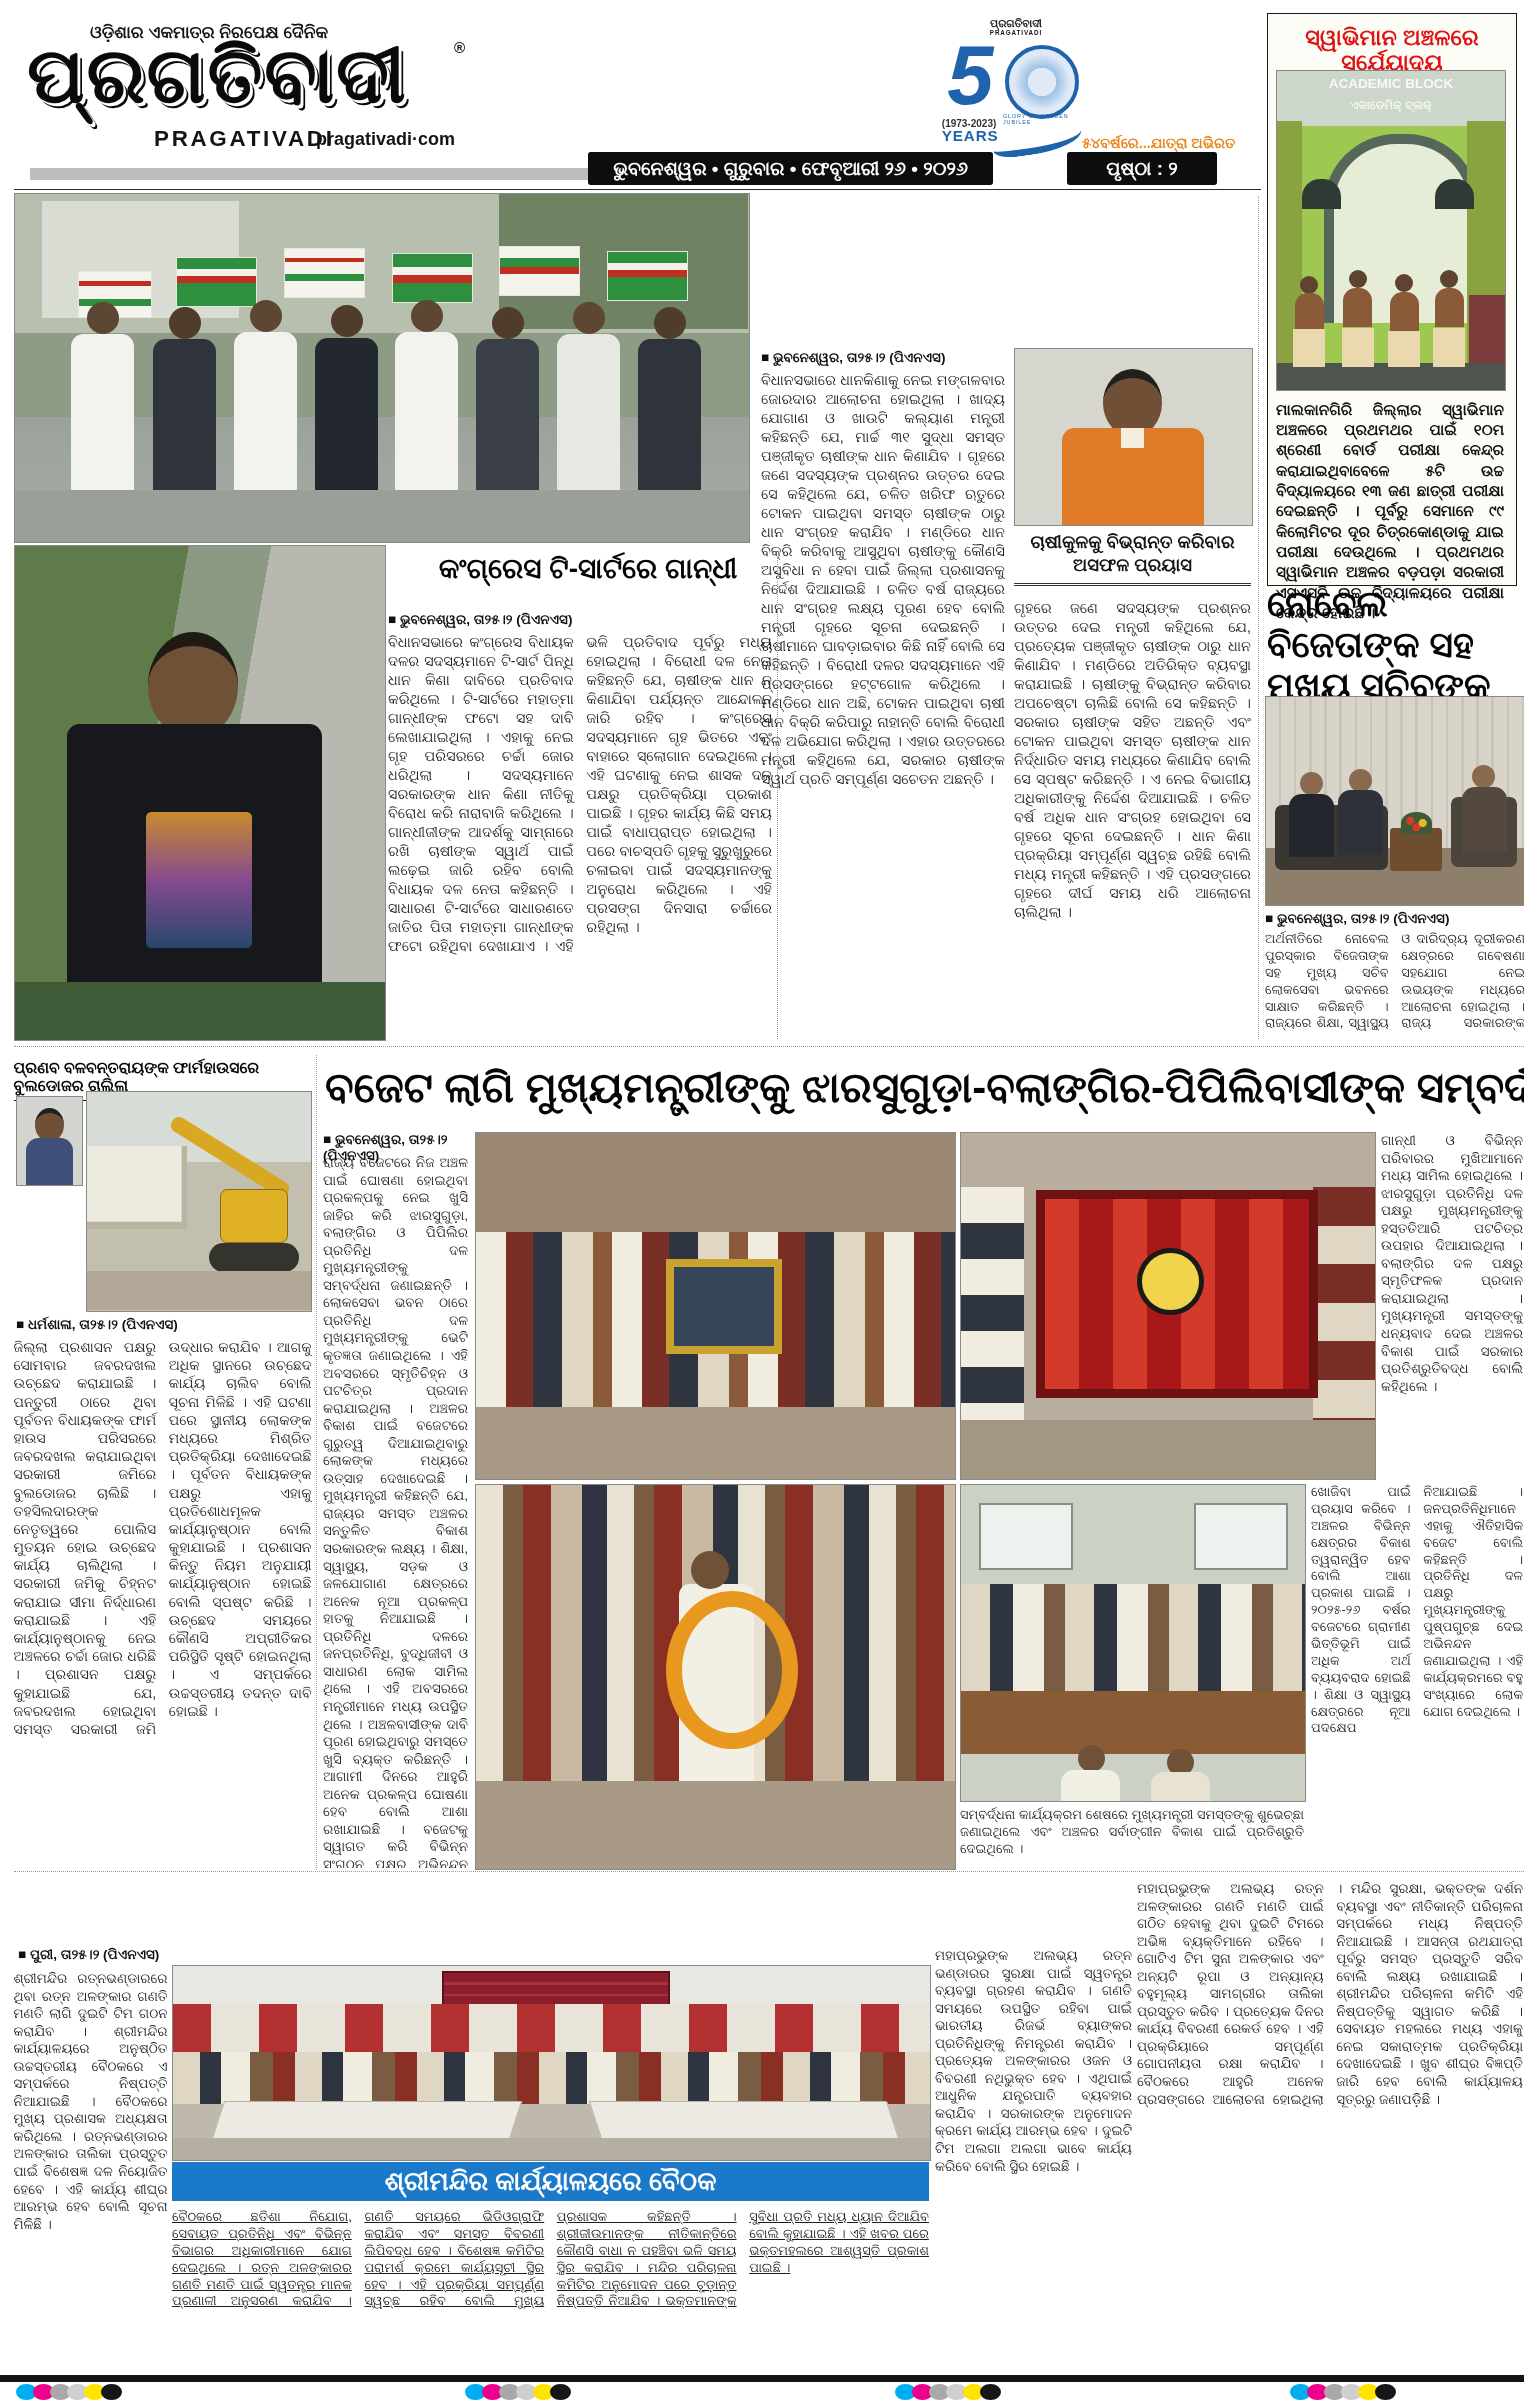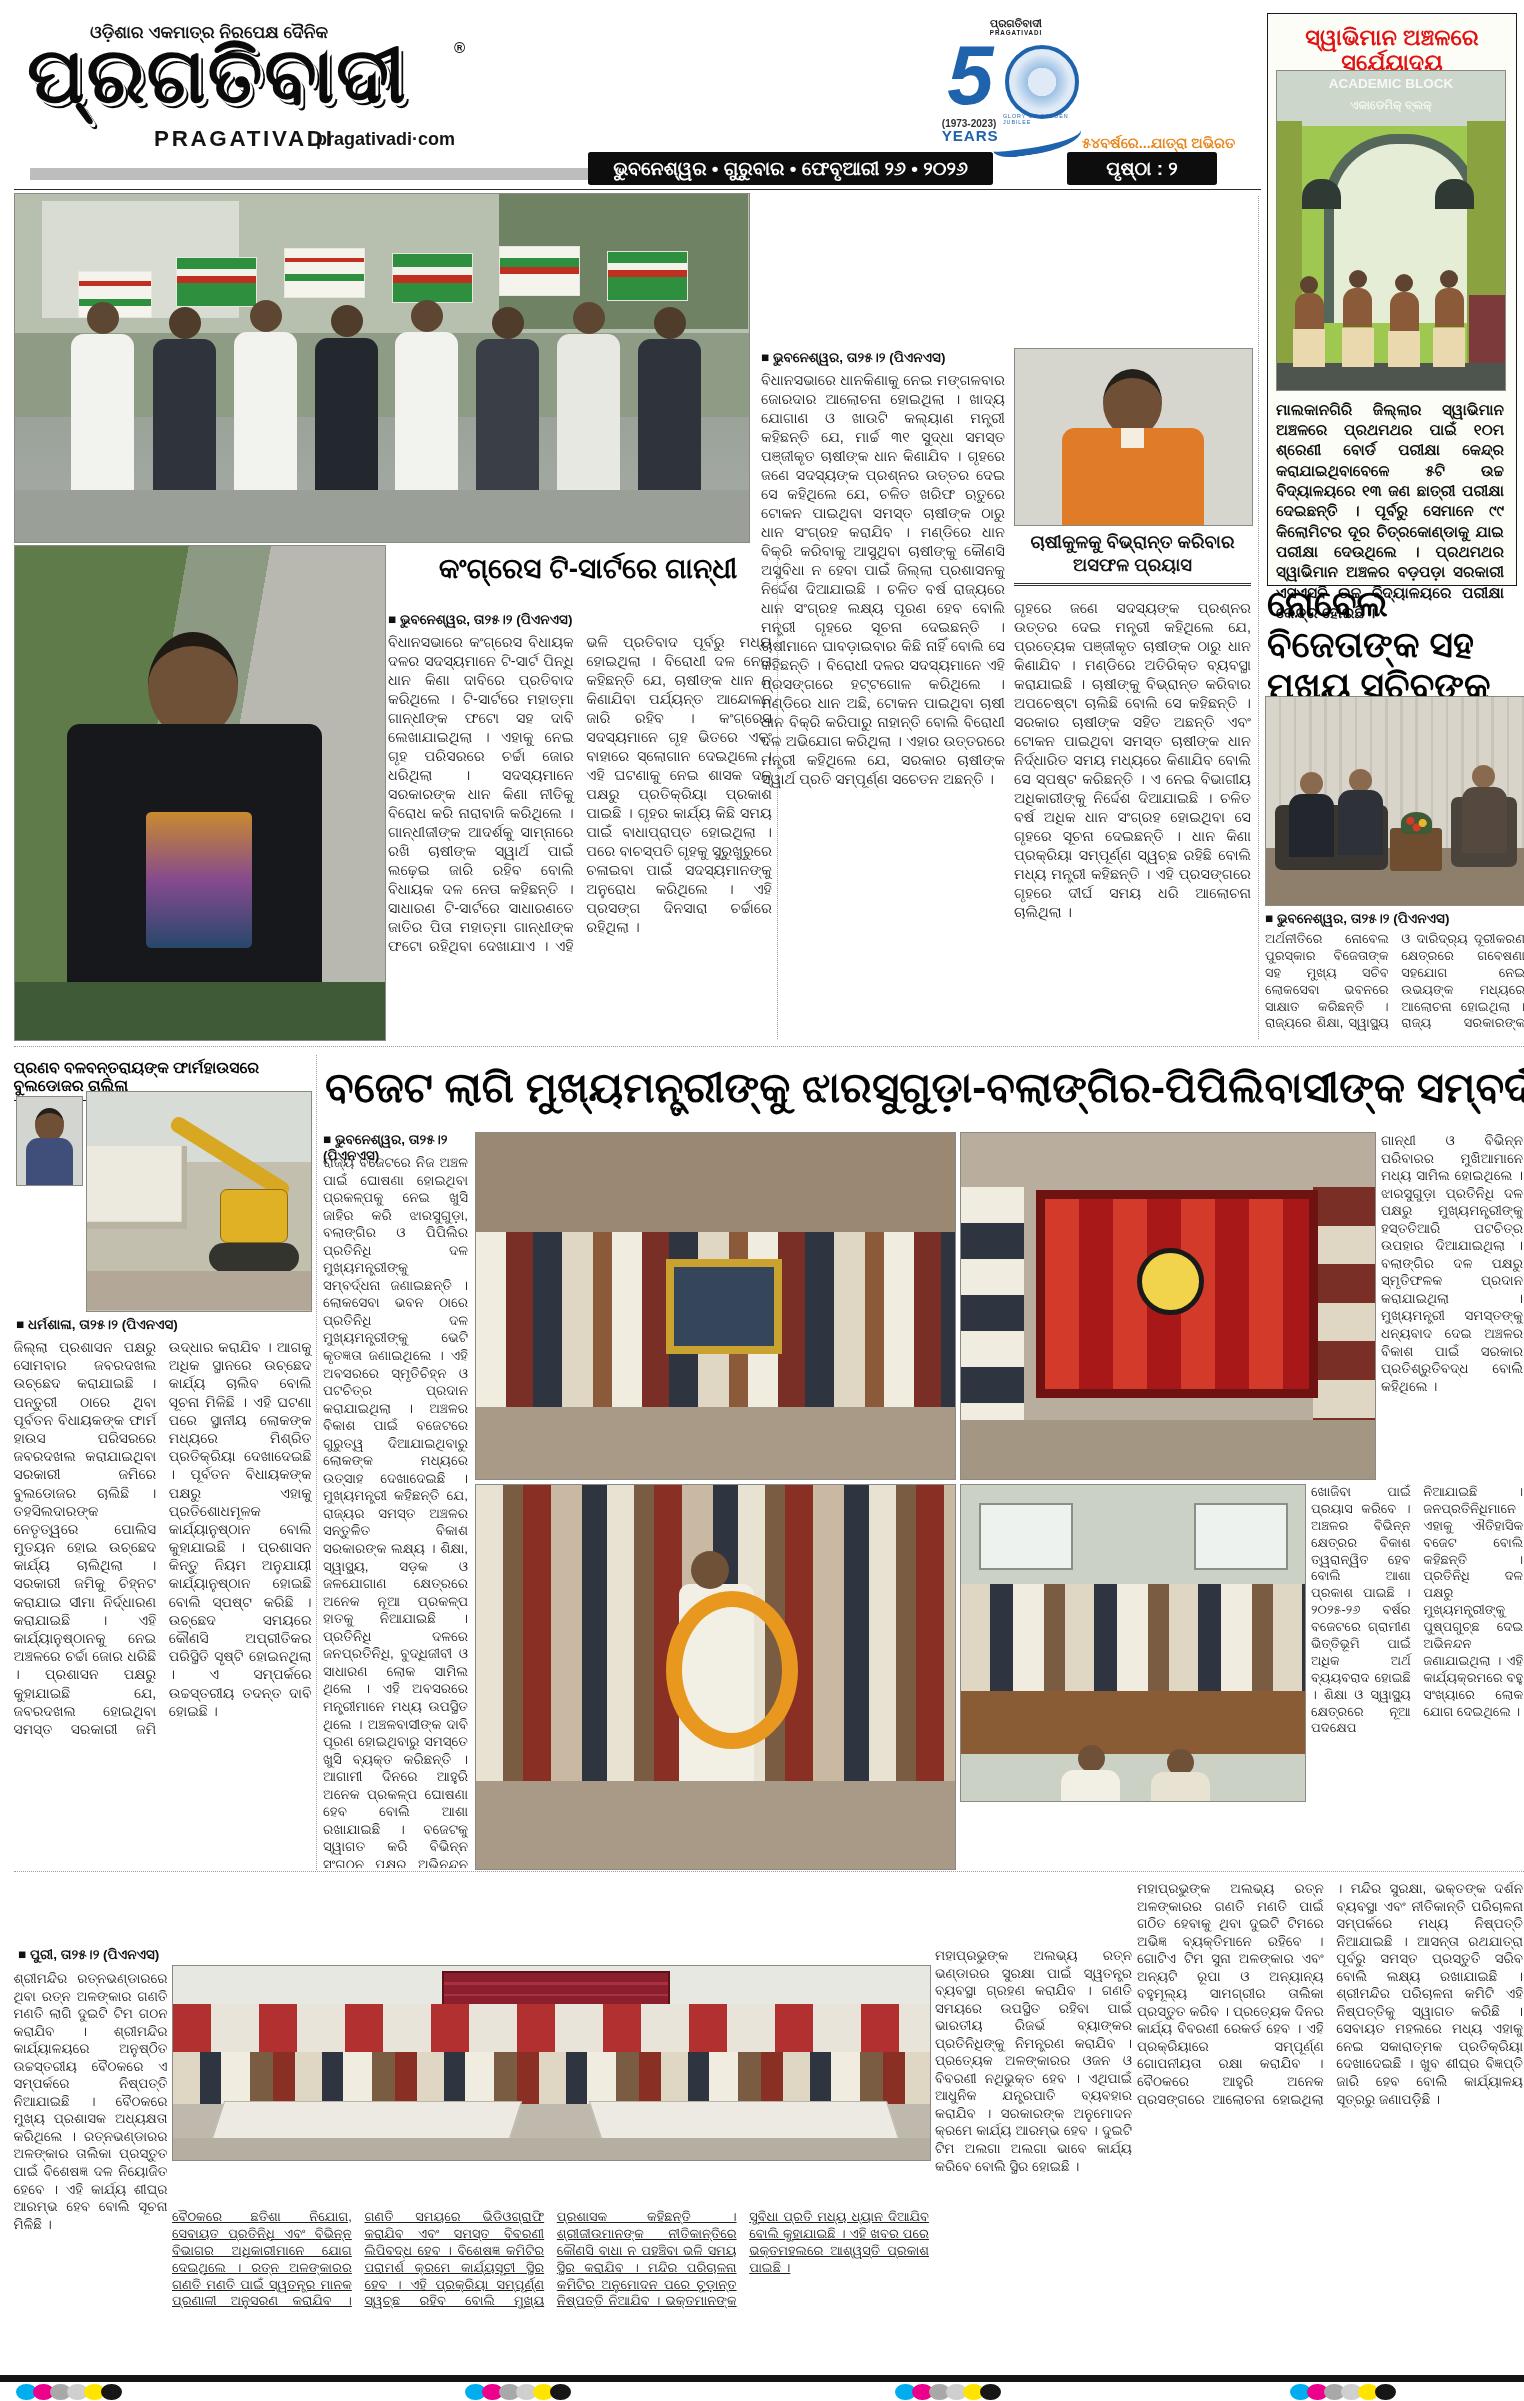--- a/index.html
+++ b/index.html
@@ -197,35 +197,37 @@
     <div class="abs" style="left:18px;top:18px;width:90px;height:63px;background:#eef2ee;border:2.7px solid #8a8f86;"></div>
     <div class="abs" style="left:233px;top:18px;width:90px;height:63px;background:#eef2ee;border:2.7px solid #8a8f86;"></div>
     <div class="abs" style="left:0;top:99px;width:344px;height:108px;background:repeating-linear-gradient(90deg,#e0d6c4 0 29px,#2e3440 29px 52px,#f0ece0 52px 83px,#7a5c43 83px 104px);"></div>
     <div class="abs" style="left:0;top:206px;width:344px;height:63px;background:#8a5c36;"></div>
     <div class="head-c" style="left:117px;top:260px;width:27px;height:27px;background:#6f5138;"></div>
     <div class="torso" style="left:100px;top:285px;width:59px;height:30.5px;background:#f2efe4;"></div>
     <div class="head-c" style="left:206px;top:264px;width:27px;height:27px;background:#6f5138;"></div>
     <div class="torso" style="left:190px;top:287px;width:59px;height:29px;background:#e8e2d2;"></div>
   </div>
   <div class="abs small-text cols2" style="left:1311px;top:1484px;width:212px;height:384px;overflow:hidden;">ଖୋଜିବା ପାଇଁ ପ୍ରୟାସ କରିବେ । ଅଞ୍ଚଳର ବିଭିନ୍ନ କ୍ଷେତ୍ରର ବିକାଶ ତ୍ୱରାନ୍ୱିତ ହେବ ବୋଲି ଆଶା ପ୍ରକାଶ ପାଇଛି । ୨୦୨୫-୨୬ ବର୍ଷର ବଜେଟରେ ଗ୍ରାମୀଣ ଭିତ୍ତିଭୂମି ପାଇଁ ଅଧିକ ଅର୍ଥ ବ୍ୟୟବରାଦ ହୋଇଛି । ଶିକ୍ଷା ଓ ସ୍ୱାସ୍ଥ୍ୟ କ୍ଷେତ୍ରରେ ନୂଆ ପଦକ୍ଷେପ ନିଆଯାଇଛି । ଜନପ୍ରତିନିଧିମାନେ ଏହାକୁ ଐତିହାସିକ ବଜେଟ ବୋଲି କହିଛନ୍ତି । ପ୍ରତିନିଧି ଦଳ ପକ୍ଷରୁ ମୁଖ୍ୟମନ୍ତ୍ରୀଙ୍କୁ ପୁଷ୍ପଗୁଚ୍ଛ ଦେଇ ଅଭିନନ୍ଦନ ଜଣାଯାଇଥିଲା । ଏହି କାର୍ଯ୍ୟକ୍ରମରେ ବହୁ ସଂଖ୍ୟାରେ ଲୋକ ଯୋଗ ଦେଇଥିଲେ ।</div>
+  <div class="abs small-text" style="left:960px;top:1807px;width:344px;height:61px;overflow:hidden;">ସମ୍ବର୍ଦ୍ଧନା କାର୍ଯ୍ୟକ୍ରମ ଶେଷରେ ମୁଖ୍ୟମନ୍ତ୍ରୀ ସମସ୍ତଙ୍କୁ ଶୁଭେଚ୍ଛା ଜଣାଇଥିଲେ ଏବଂ ଅଞ୍ଚଳର ସର୍ବାଙ୍ଗୀନ ବିକାଶ ପାଇଁ ପ୍ରତିଶ୍ରୁତି ଦେଇଥିଲେ ।</div>
 
   <div class="abs doth" style="left:13.5px;top:1871px;width:1512px;"></div>
   <div class="abs small-text cols2" style="left:1137px;top:1880px;width:386px;height:492px;overflow:hidden;font-size:13.5px;">ମହାପ୍ରଭୁଙ୍କ ଅଲଭ୍ୟ ରତ୍ନ ଅଳଙ୍କାରର ଗଣତି ମଣତି ପାଇଁ ଗଠିତ ହେବାକୁ ଥିବା ଦୁଇଟି ଟିମରେ ଅଭିଜ୍ଞ ବ୍ୟକ୍ତିମାନେ ରହିବେ । ଗୋଟିଏ ଟିମ ସୁନା ଅଳଙ୍କାର ଏବଂ ଅନ୍ୟଟି ରୂପା ଓ ଅନ୍ୟାନ୍ୟ ବହୁମୂଲ୍ୟ ସାମଗ୍ରୀର ତାଲିକା ପ୍ରସ୍ତୁତ କରିବ । ପ୍ରତ୍ୟେକ ଦିନର କାର୍ଯ୍ୟ ବିବରଣୀ ରେକର୍ଡ ହେବ । ଏହି ପ୍ରକ୍ରିୟାରେ ସମ୍ପୂର୍ଣ୍ଣ ଗୋପନୀୟତା ରକ୍ଷା କରାଯିବ । ବୈଠକରେ ଆହୁରି ଅନେକ ପ୍ରସଙ୍ଗରେ ଆଲୋଚନା ହୋଇଥିଲା । ମନ୍ଦିର ସୁରକ୍ଷା, ଭକ୍ତଙ୍କ ଦର୍ଶନ ବ୍ୟବସ୍ଥା ଏବଂ ନୀତିକାନ୍ତି ପରିଚାଳନା ସମ୍ପର୍କରେ ମଧ୍ୟ ନିଷ୍ପତ୍ତି ନିଆଯାଇଛି । ଆସନ୍ତା ରଥଯାତ୍ରା ପୂର୍ବରୁ ସମସ୍ତ ପ୍ରସ୍ତୁତି ସରିବ ବୋଲି ଲକ୍ଷ୍ୟ ରଖାଯାଇଛି । ଶ୍ରୀମନ୍ଦିର ପରିଚାଳନା କମିଟି ଏହି ନିଷ୍ପତ୍ତିକୁ ସ୍ୱାଗତ କରିଛି । ସେବାୟତ ମହଲରେ ମଧ୍ୟ ଏହାକୁ ନେଇ ସକାରାତ୍ମକ ପ୍ରତିକ୍ରିୟା ଦେଖାଦେଇଛି । ଖୁବ ଶୀଘ୍ର ବିଜ୍ଞପ୍ତି ଜାରି ହେବ ବୋଲି କାର୍ଯ୍ୟାଳୟ ସୂତ୍ରରୁ ଜଣାପଡ଼ିଛି ।</div>
   <div class="abs byline" style="left:18px;top:1947px;width:215px;">■ ପୁରୀ, ତା୨୫।୨ (ପିଏନଏସ)</div>
   <div class="abs small-text" style="left:13.5px;top:1970px;width:154px;height:402px;overflow:hidden;font-size:13.5px;">ଶ୍ରୀମନ୍ଦିର ରତ୍ନଭଣ୍ଡାରରେ ଥିବା ରତ୍ନ ଅଳଙ୍କାର ଗଣତି ମଣତି ଲାଗି ଦୁଇଟି ଟିମ ଗଠନ କରାଯିବ । ଶ୍ରୀମନ୍ଦିର କାର୍ଯ୍ୟାଳୟରେ ଅନୁଷ୍ଠିତ ଉଚ୍ଚସ୍ତରୀୟ ବୈଠକରେ ଏ ସମ୍ପର୍କରେ ନିଷ୍ପତ୍ତି ନିଆଯାଇଛି । ବୈଠକରେ ମୁଖ୍ୟ ପ୍ରଶାସକ ଅଧ୍ୟକ୍ଷତା କରିଥିଲେ । ରତ୍ନଭଣ୍ଡାରର ଅଳଙ୍କାର ତାଲିକା ପ୍ରସ୍ତୁତ ପାଇଁ ବିଶେଷଜ୍ଞ ଦଳ ନିୟୋଜିତ ହେବେ । ଏହି କାର୍ଯ୍ୟ ଶୀଘ୍ର ଆରମ୍ଭ ହେବ ବୋଲି ସୂଚନା ମିଳିଛି ।</div>
 
   <div class="photo" style="left:172px;top:1965px;width:757px;height:194px;background:#bfb9ad;">
     <div class="abs" style="left:0;top:0;width:757px;height:38px;background:#e8e8e2;"></div>
     <div class="abs" style="left:269px;top:5.4px;width:224px;height:43px;background:repeating-linear-gradient(#8c1f2e 0 9px,#a83242 9px 11.7px);border:2.7px solid #5e1218;"></div>
     <div class="abs" style="left:0;top:38px;width:757px;height:50px;background:repeating-linear-gradient(90deg,#b23030 0 38px,#e8e4da 38px 86px);"></div>
     <div class="abs" style="left:0;top:86px;width:757px;height:52px;background:repeating-linear-gradient(90deg,#e0d6c4 0 27px,#2e3440 27px 48px,#f0ece0 48px 77px,#7a5c43 77px 100px,#8a2f23 100px 122px);"></div>
     <div class="abs" style="left:45px;top:135px;width:296px;height:36px;background:#eceae2;transform:skewX(-18deg);border:1.8px solid #b9b4a6;"></div>
     <div class="abs" style="left:422px;top:135px;width:296px;height:36px;background:#eceae2;transform:skewX(18deg);border:1.8px solid #b9b4a6;"></div>
     <div class="abs" style="left:0;top:172px;width:757px;height:21.5px;background:#b5afa2;"></div>
   </div>
+  <div class="abs" style="left:172px;top:2162px;width:757px;height:39px;background:#1b79c9;color:#ffffff;font-size:26px;font-weight:800;display:flex;align-items:center;justify-content:center;">ଶ୍ରୀମନ୍ଦିର କାର୍ଯ୍ୟାଳୟରେ ବୈଠକ</div>
   <div class="abs small-text cols4" style="left:172px;top:2209px;width:757px;height:163px;overflow:hidden;">ବୈଠକରେ ଛତିଶା ନିଯୋଗ, ସେବାୟତ ପ୍ରତିନିଧି ଏବଂ ବିଭିନ୍ନ ବିଭାଗର ଅଧିକାରୀମାନେ ଯୋଗ ଦେଇଥିଲେ । ରତ୍ନ ଅଳଙ୍କାରର ଗଣତି ମଣତି ପାଇଁ ସ୍ୱତନ୍ତ୍ର ମାନକ ପ୍ରଣାଳୀ ଅନୁସରଣ କରାଯିବ । ଗଣତି ସମୟରେ ଭିଡିଓଗ୍ରାଫି କରାଯିବ ଏବଂ ସମସ୍ତ ବିବରଣୀ ଲିପିବଦ୍ଧ ହେବ । ବିଶେଷଜ୍ଞ କମିଟିର ପରାମର୍ଶ କ୍ରମେ କାର୍ଯ୍ୟସୂଚୀ ସ୍ଥିର ହେବ । ଏହି ପ୍ରକ୍ରିୟା ସମ୍ପୂର୍ଣ୍ଣ ସ୍ୱଚ୍ଛ ରହିବ ବୋଲି ମୁଖ୍ୟ ପ୍ରଶାସକ କହିଛନ୍ତି । ଶ୍ରୀଜୀଉମାନଙ୍କ ନୀତିକାନ୍ତିରେ କୌଣସି ବାଧା ନ ପହଞ୍ଚିବା ଭଳି ସମୟ ସ୍ଥିର କରାଯିବ । ମନ୍ଦିର ପରିଚାଳନା କମିଟିର ଅନୁମୋଦନ ପରେ ଚୂଡ଼ାନ୍ତ ନିଷ୍ପତ୍ତି ନିଆଯିବ । ଭକ୍ତମାନଙ୍କ ସୁବିଧା ପ୍ରତି ମଧ୍ୟ ଧ୍ୟାନ ଦିଆଯିବ ବୋଲି କୁହାଯାଇଛି । ଏହି ଖବର ପରେ ଭକ୍ତମହଲରେ ଆଶ୍ୱସ୍ତି ପ୍ରକାଶ ପାଇଛି ।</div>
   <div class="abs small-text" style="left:935px;top:1947px;width:197px;height:425px;overflow:hidden;font-size:13.5px;">ମହାପ୍ରଭୁଙ୍କ ଅଲଭ୍ୟ ରତ୍ନ ଭଣ୍ଡାରର ସୁରକ୍ଷା ପାଇଁ ସ୍ୱତନ୍ତ୍ର ବ୍ୟବସ୍ଥା ଗ୍ରହଣ କରାଯିବ । ଗଣତି ସମୟରେ ଉପସ୍ଥିତ ରହିବା ପାଇଁ ଭାରତୀୟ ରିଜର୍ଭ ବ୍ୟାଙ୍କର ପ୍ରତିନିଧିଙ୍କୁ ନିମନ୍ତ୍ରଣ କରାଯିବ । ପ୍ରତ୍ୟେକ ଅଳଙ୍କାରର ଓଜନ ଓ ବିବରଣୀ ନଥିଭୁକ୍ତ ହେବ । ଏଥିପାଇଁ ଆଧୁନିକ ଯନ୍ତ୍ରପାତି ବ୍ୟବହାର କରାଯିବ । ସରକାରଙ୍କ ଅନୁମୋଦନ କ୍ରମେ କାର୍ଯ୍ୟ ଆରମ୍ଭ ହେବ । ଦୁଇଟି ଟିମ ଅଲଗା ଅଲଗା ଭାବେ କାର୍ଯ୍ୟ କରିବେ ବୋଲି ସ୍ଥିର ହୋଇଛି ।</div>
 
   <div class="abs" style="left:0;top:2375px;width:1525px;height:7.2px;background:#151515;"></div>
   <div class="abs dot-cluster" style="left:16px;top:2384px;">
     <span style="background:#00adee;"></span><span style="background:#ec008c;"></span><span style="background:#a8a8a8;"></span><span style="background:#cfcfcf;"></span><span style="background:#ffe400;"></span><span style="background:#161616;"></span>
   </div>
   <div class="abs dot-cluster" style="left:465px;top:2384px;">
     <span style="background:#00adee;"></span><span style="background:#ec008c;"></span><span style="background:#a8a8a8;"></span><span style="background:#cfcfcf;"></span><span style="background:#ffe400;"></span><span style="background:#161616;"></span>
   </div>

